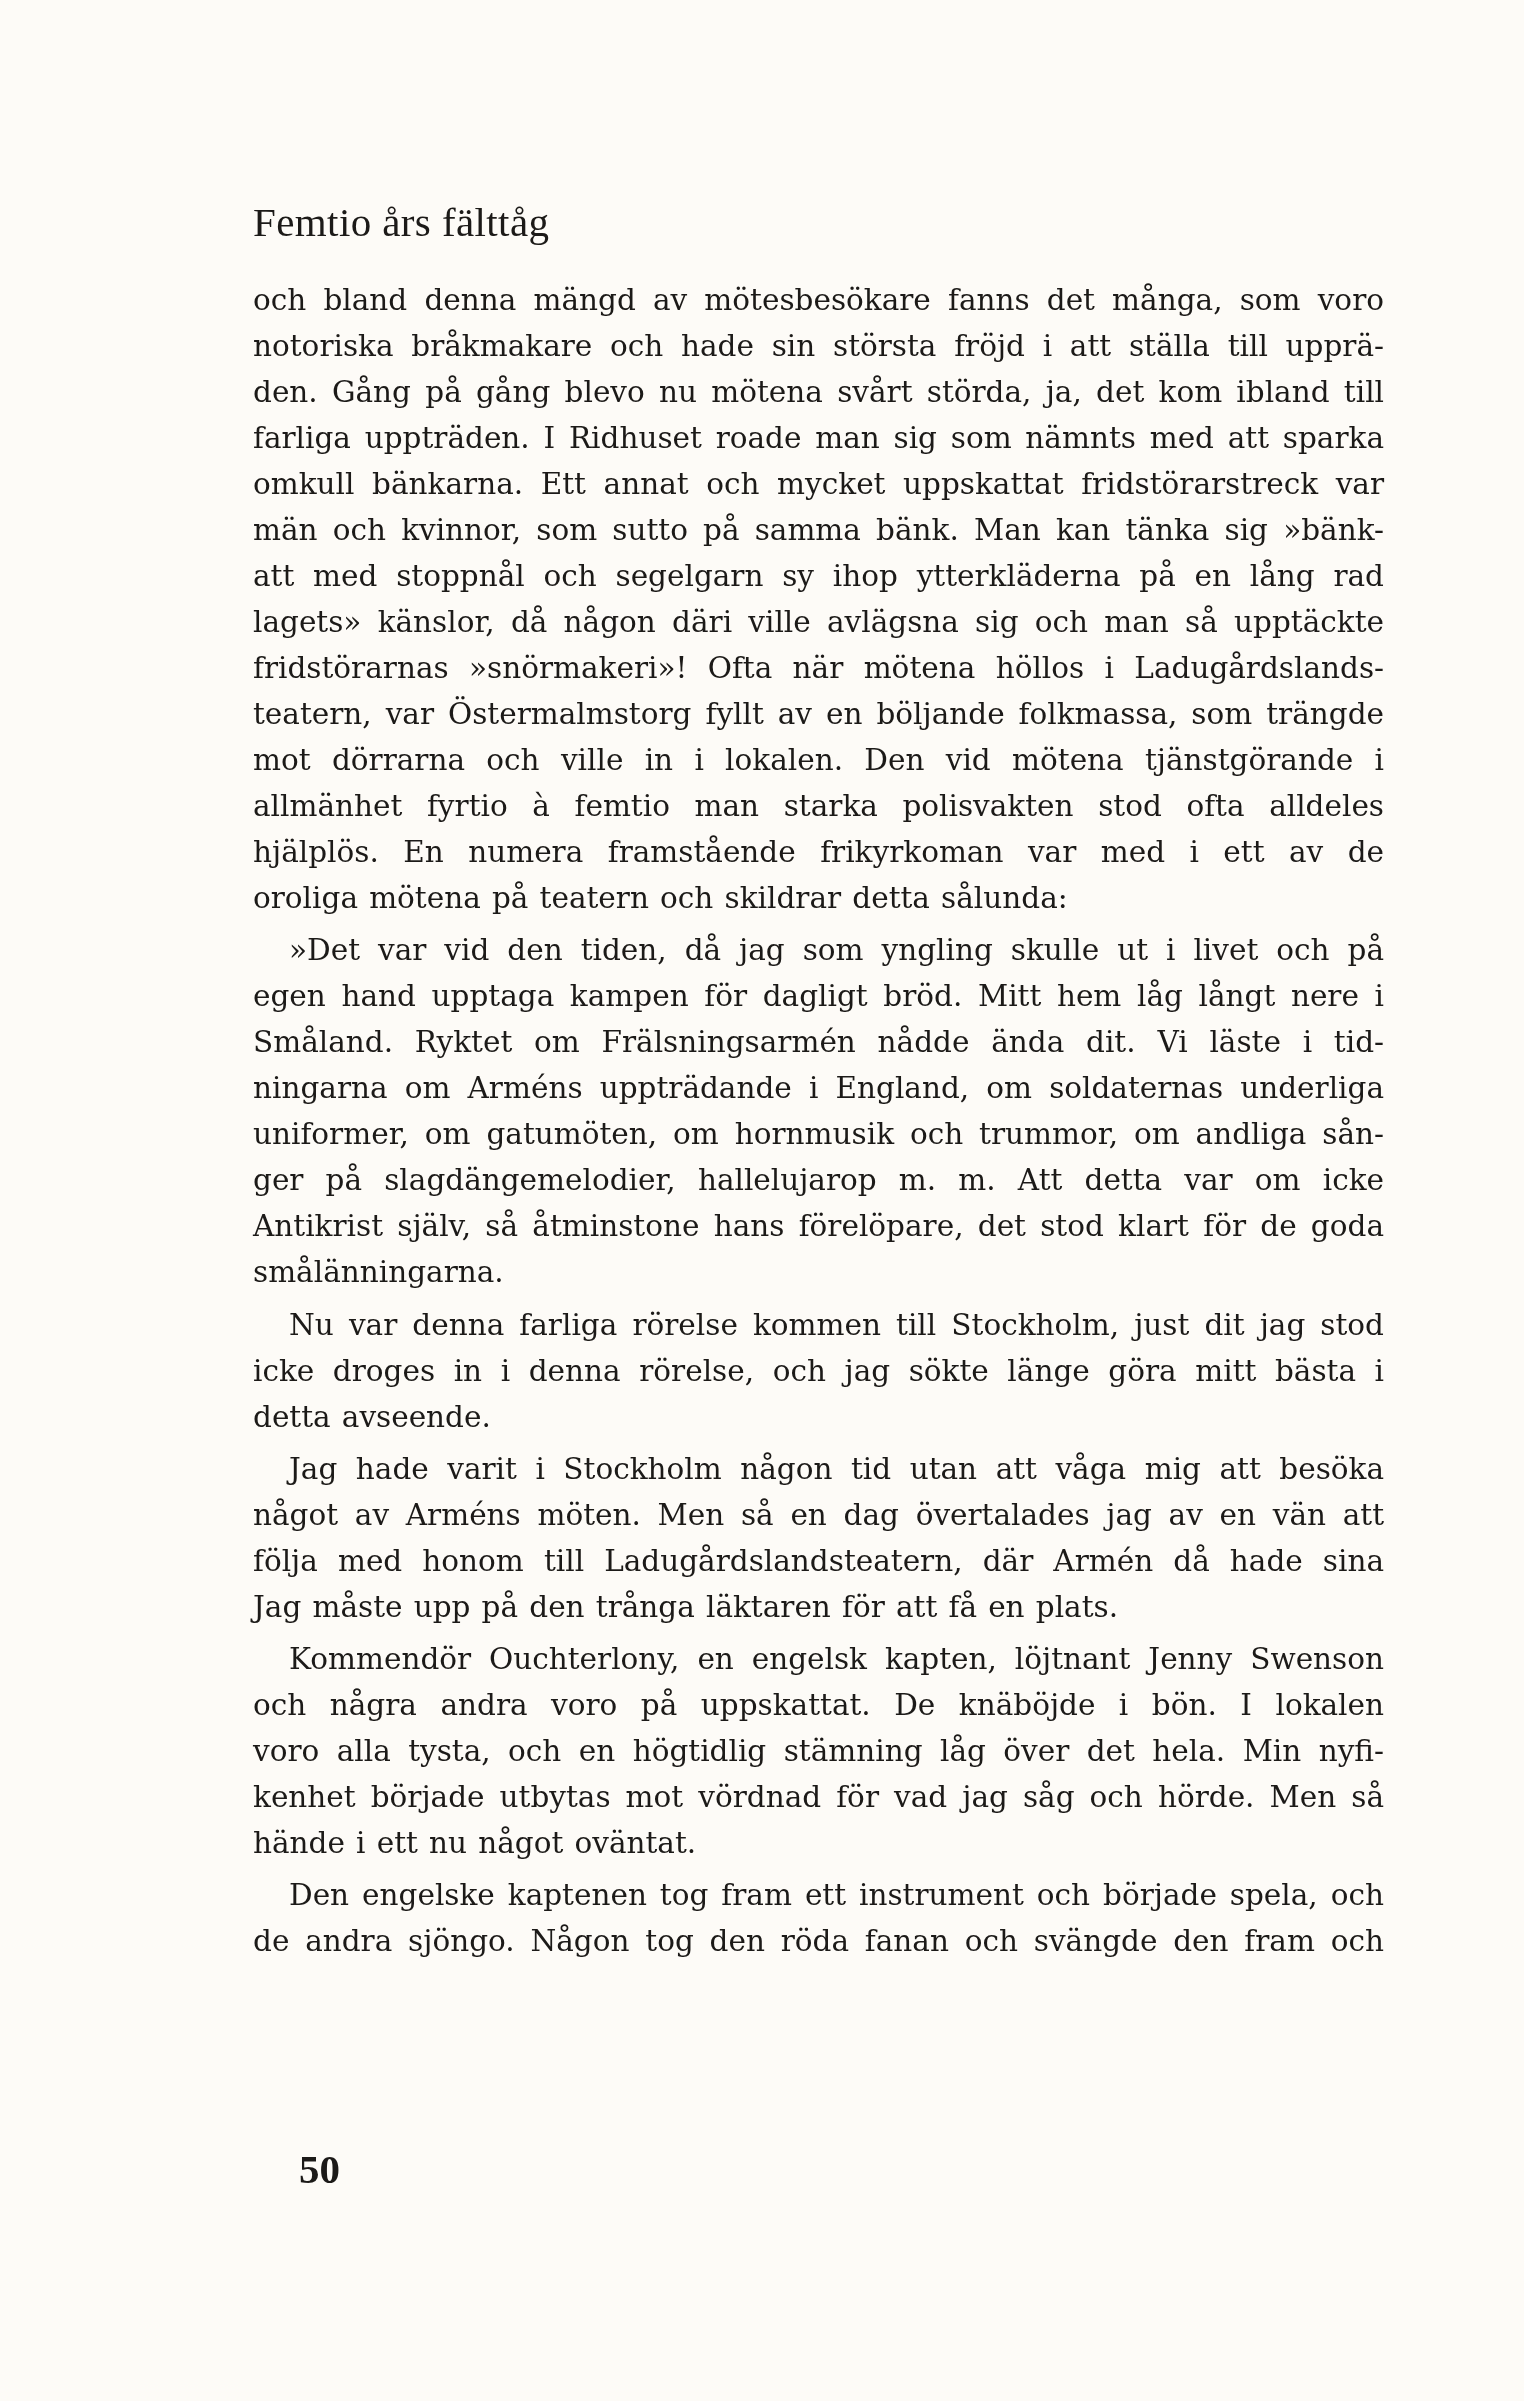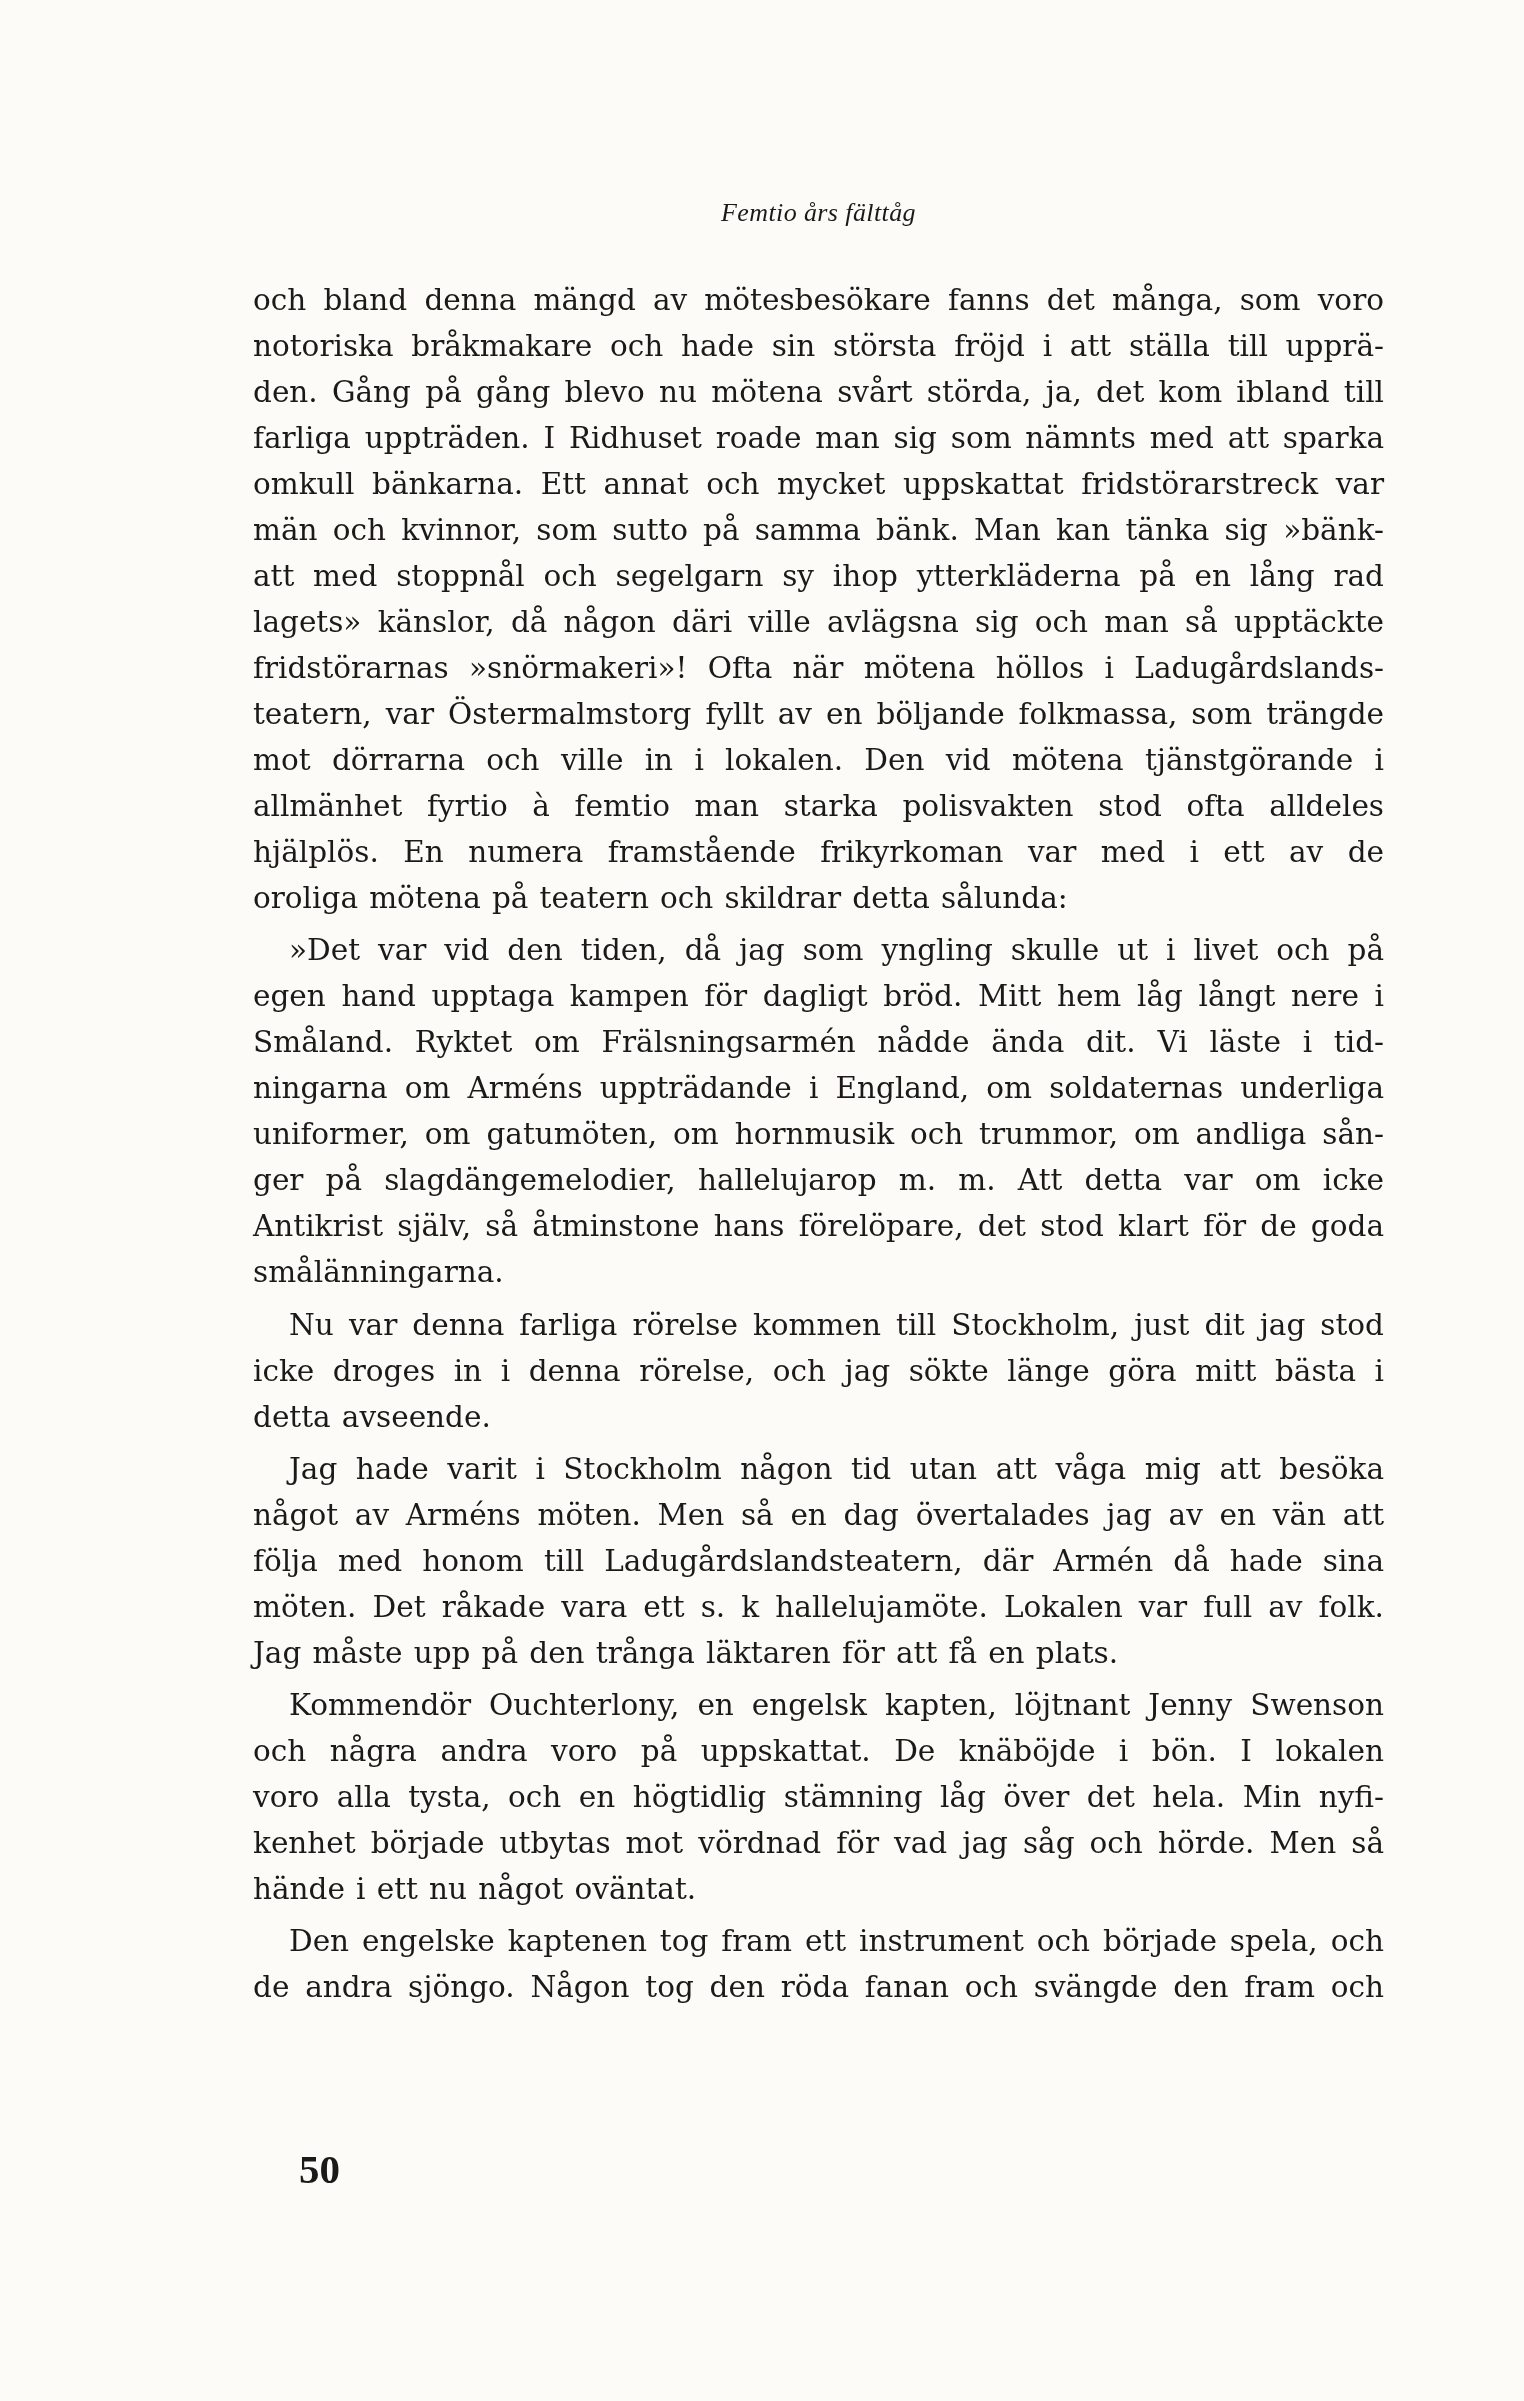--- a/index.html
+++ b/index.html
@@ -17,24 +17,22 @@
     left: 253px;
     top: 0;
     width: 1131px;
     height: 2401px;
   }
   .running-head {
     position: absolute;
     top: 198px;
     left: 0;
     width: 1131px;
-    text-align: center;
     font-family: "Liberation Serif", serif;
-    font-style: italic;
-    font-size: 26px;
+    font-size: 41px;
     letter-spacing: 0.4px;
   }
   .body-text {
     position: absolute;
     top: 277px;
     left: 0;
     width: 1131px;
   }
   .line {
     display: block;
@@ -99,21 +97,20 @@
       </div>
       <div>
         <span class="line indent gap">Nu var denna farliga rörelse kommen till Stockholm, just dit jag stod</span>
         <span class="line">icke droges in i denna rörelse, och jag sökte länge göra mitt bästa i</span>
         <span class="line last">detta avseende.</span>
       </div>
       <div>
         <span class="line indent gap">Jag hade varit i Stockholm någon tid utan att våga mig att besöka</span>
         <span class="line">något av Arméns möten. Men så en dag övertalades jag av en vän att</span>
         <span class="line">följa med honom till Ladugårdslandsteatern, där Armén då hade sina</span>
-        <span class="line">möten. Det råkade vara ett s. k hallelujamöte. Lokalen var full av folk.</span>
         <span class="line last">Jag måste upp på den trånga läktaren för att få en plats.</span>
       </div>
       <div>
         <span class="line indent gap">Kommendör Ouchterlony, en engelsk kapten, löjtnant Jenny Swenson</span>
         <span class="line">och några andra voro på uppskattat. De knäböjde i bön. I lokalen</span>
         <span class="line">voro alla tysta, och en högtidlig stämning låg över det hela. Min nyfi-</span>
         <span class="line">kenhet började utbytas mot vördnad för vad jag såg och hörde. Men så</span>
         <span class="line last">hände i ett nu något oväntat.</span>
       </div>
       <div>

